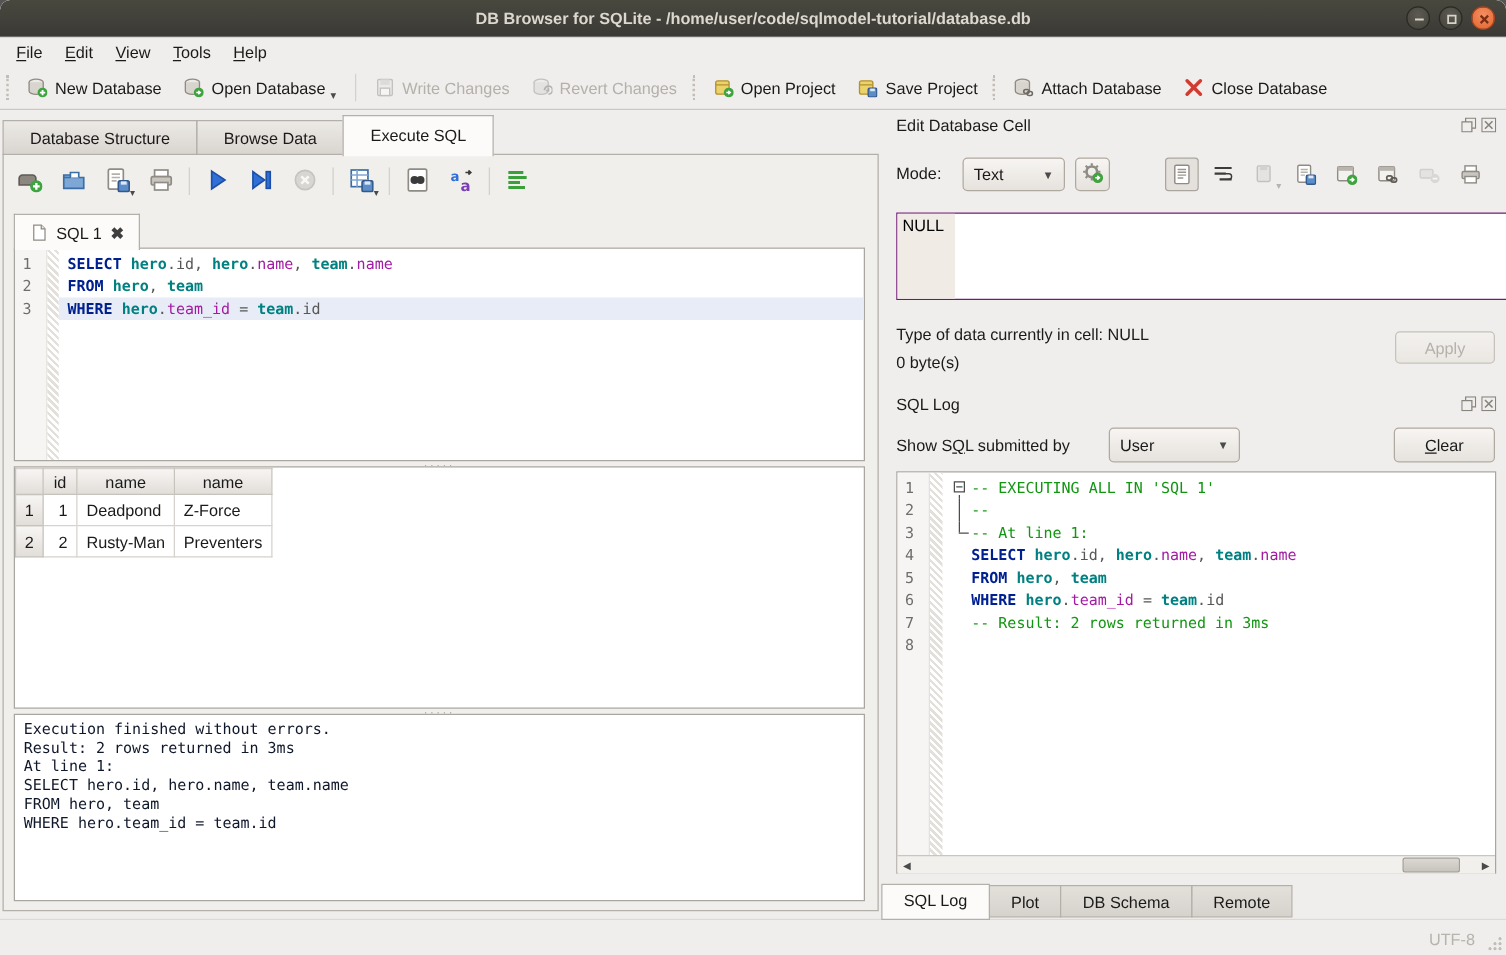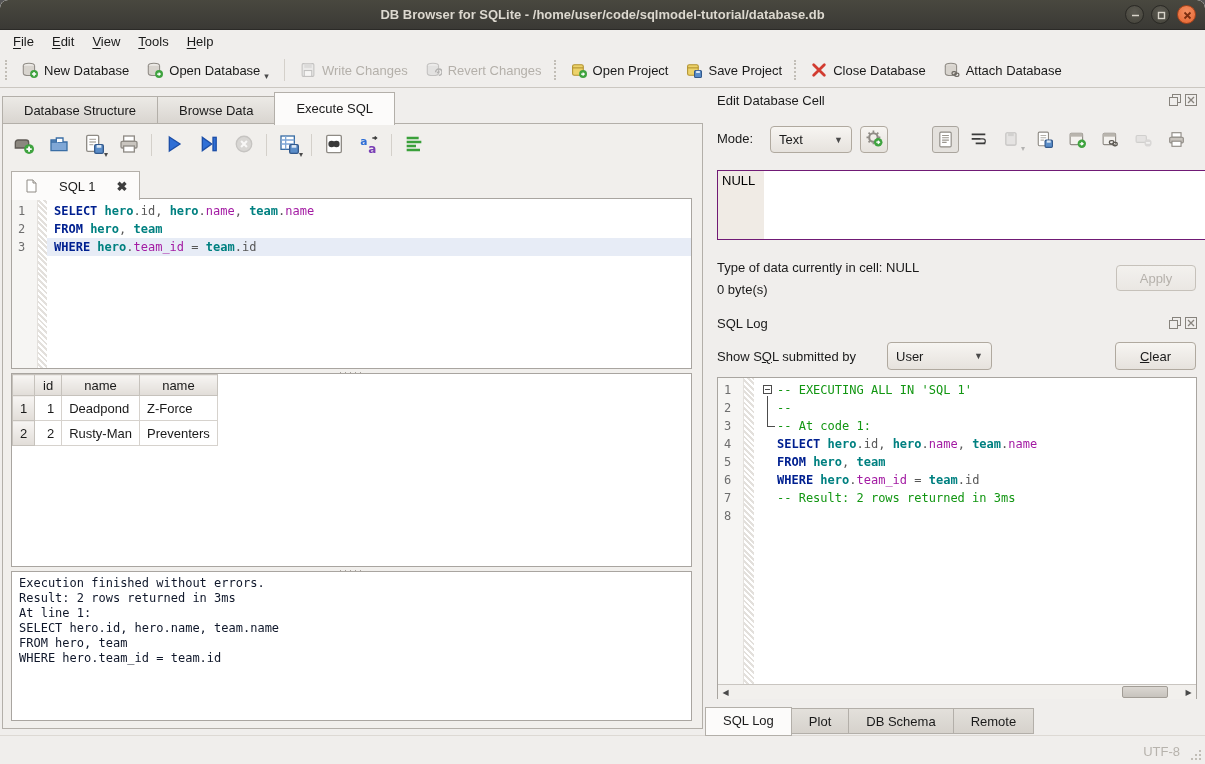--- a/index.html
+++ b/index.html
@@ -38,21 +38,21 @@
   .tab.active{background:#fcfbfa;height:33px;line-height:31px;margin-bottom:-1px;border-bottom:none;z-index:6;}
   .left-frame{position:absolute;left:2px;top:123px;width:701px;height:606px;border:1px solid #b3afa9;background:#f1efec;}
   
   .sql-toolbar{position:absolute;left:8px;top:8px;display:flex;align-items:center;gap:9px;}
   .sqlbar-btn{width:26px;height:26px;border:none;background:none;padding:2px;position:relative;}
   .sqlbar-btn.disabled{opacity:.55;filter:grayscale(60%);}
   .sqlbar-btn .mini-caret{position:absolute;right:-1px;bottom:-1px;font-size:8px;color:#4a4a4a;}
   .sqlbar-sep{width:1px;height:22px;background:#d4d0ca;}
   
   .sqltabbar{position:absolute;left:8px;top:45px;height:30px;display:flex;align-items:flex-end;z-index:3;}
-  .sqltab{height:29px;display:flex;align-items:center;gap:21px;background:#fcfbfa;border:1px solid #b3afa9;
+  .sqltab{height:29px;display:flex;align-items:center;gap:7px;background:#fcfbfa;border:1px solid #b3afa9;
     border-bottom:none;padding:0 12px;margin-bottom:-1px;}
   .sqltab-close{font-weight:bold;color:#3e3e3e;font-size:13px;}
   
   .editor-box{position:absolute;background:#fff;border:1px solid #a9a5a0;}
   .editor-grid{display:grid;height:100%;overflow:hidden;}
   .ed-left .editor-grid{grid-template-columns:26px 9px 1fr;}
   .ed-log .editor-grid{grid-template-columns:26px 10px 1fr;}
   .gutter{background:#f6f5f3;border-right:1px solid #e4e1dd;color:#6e6e6e;
     font-family:"DejaVu Sans Mono",monospace;font-size:12px;padding-top:3px;}
   .gut-num{height:18px;line-height:18px;padding-left:6px;}
@@ -221,35 +221,35 @@
             <rect x="8" y="8" width="6.5" height="6.5" rx="1" fill="#5b8dc8" stroke="#33598c"></rect>
             <rect x="9.5" y="8.3" width="3.5" height="2" fill="#dce8f5"></rect>
           </svg>
         </span>
         <span>Save Project</span>
       </button>
       <span class="tb-handle"></span>
       <button class="tb-btn">
         <span class="icon">
           <svg width="16" height="16" viewBox="0 0 15 15">
-            <path d="M2.5 2.5l10 10M12.5 2.5l-10 10" stroke="#d23b30" stroke-width="2.6" stroke-linecap="round"></path>
-          </svg>
-        </span>
-        <span>Close Database</span>
-      </button>
-      <button class="tb-btn">
-        <span class="icon">
-          <svg width="16" height="16" viewBox="0 0 15 15">
             <ellipse cx="6.5" cy="3.6" rx="5.3" ry="2.4" fill="#dedad4" stroke="#8f8b85"></ellipse>
             <path d="M1.2 3.6v6.6c0 1.4 2.4 2.5 5.3 2.5s5.3-1.1 5.3-2.5V3.6" fill="#d8d4ce" stroke="#8f8b85"></path>
             <rect x="7.5" y="9" width="4" height="3" rx="1.5" fill="none" stroke="#6e6a64" stroke-width="1.2"></rect>
             <rect x="10" y="10.5" width="4" height="3" rx="1.5" fill="none" stroke="#6e6a64" stroke-width="1.2"></rect>
           </svg>
         </span>
         <span>Attach Database</span>
+      </button>
+      <button class="tb-btn">
+        <span class="icon">
+          <svg width="16" height="16" viewBox="0 0 15 15">
+            <path d="M2.5 2.5l10 10M12.5 2.5l-10 10" stroke="#d23b30" stroke-width="2.6" stroke-linecap="round"></path>
+          </svg>
+        </span>
+        <span>Close Database</span>
       </button>
     </div>
 
   <div class="main-tabs">
       <div class="tab">Database Structure</div>
       <div class="tab">Browse Data</div>
       <div class="tab active">Execute SQL</div>
     </div>
 
   <div class="left-frame">
@@ -558,21 +558,21 @@
             <div class="gut-num">4</div>
             <div class="gut-num">5</div>
             <div class="gut-num">6</div>
             <div class="gut-num">7</div>
             <div class="gut-num">8</div>
           </div>
           <div class="fold-margin"></div>
           <div class="code-lines">
             <div class="code-line"><span class="fold-cell fold-start"><span class="fold-box"></span></span><span class="tk-cmt">-- EXECUTING ALL IN 'SQL 1'</span></div>
             <div class="code-line"><span class="fold-cell fold-mid"></span><span class="tk-cmt">--</span></div>
-            <div class="code-line"><span class="fold-cell fold-end"></span><span class="tk-cmt">-- At code 1:</span></div>
+            <div class="code-line"><span class="fold-cell fold-end"></span><span class="tk-cmt">-- At line 1:</span></div>
             <div class="code-line"><span class="fold-cell fold-none"></span><span class="tk-kw">SELECT</span><span class="tk-pun"> </span><span class="tk-tbl">hero</span><span class="tk-pun">.</span><span class="tk-id">id</span><span class="tk-pun">, </span><span class="tk-tbl">hero</span><span class="tk-pun">.</span><span class="tk-col">name</span><span class="tk-pun">, </span><span class="tk-tbl">team</span><span class="tk-pun">.</span><span class="tk-col">name</span></div>
             <div class="code-line"><span class="fold-cell fold-none"></span><span class="tk-kw">FROM</span><span class="tk-pun"> </span><span class="tk-tbl">hero</span><span class="tk-pun">, </span><span class="tk-tbl">team</span></div>
             <div class="code-line"><span class="fold-cell fold-none"></span><span class="tk-kw">WHERE</span><span class="tk-pun"> </span><span class="tk-tbl">hero</span><span class="tk-pun">.</span><span class="tk-col">team_id</span><span class="tk-pun"> = </span><span class="tk-tbl">team</span><span class="tk-pun">.</span><span class="tk-id">id</span></div>
             <div class="code-line"><span class="fold-cell fold-none"></span><span class="tk-cmt">-- Result: 2 rows returned in 3ms</span></div>
             <div class="code-line"><span class="fold-cell fold-none"></span></div>
           </div>
         </div>
     </div>
     <div class="hscrollbar">
       <span class="sb-arrow" style="left:0;">◀</span>

